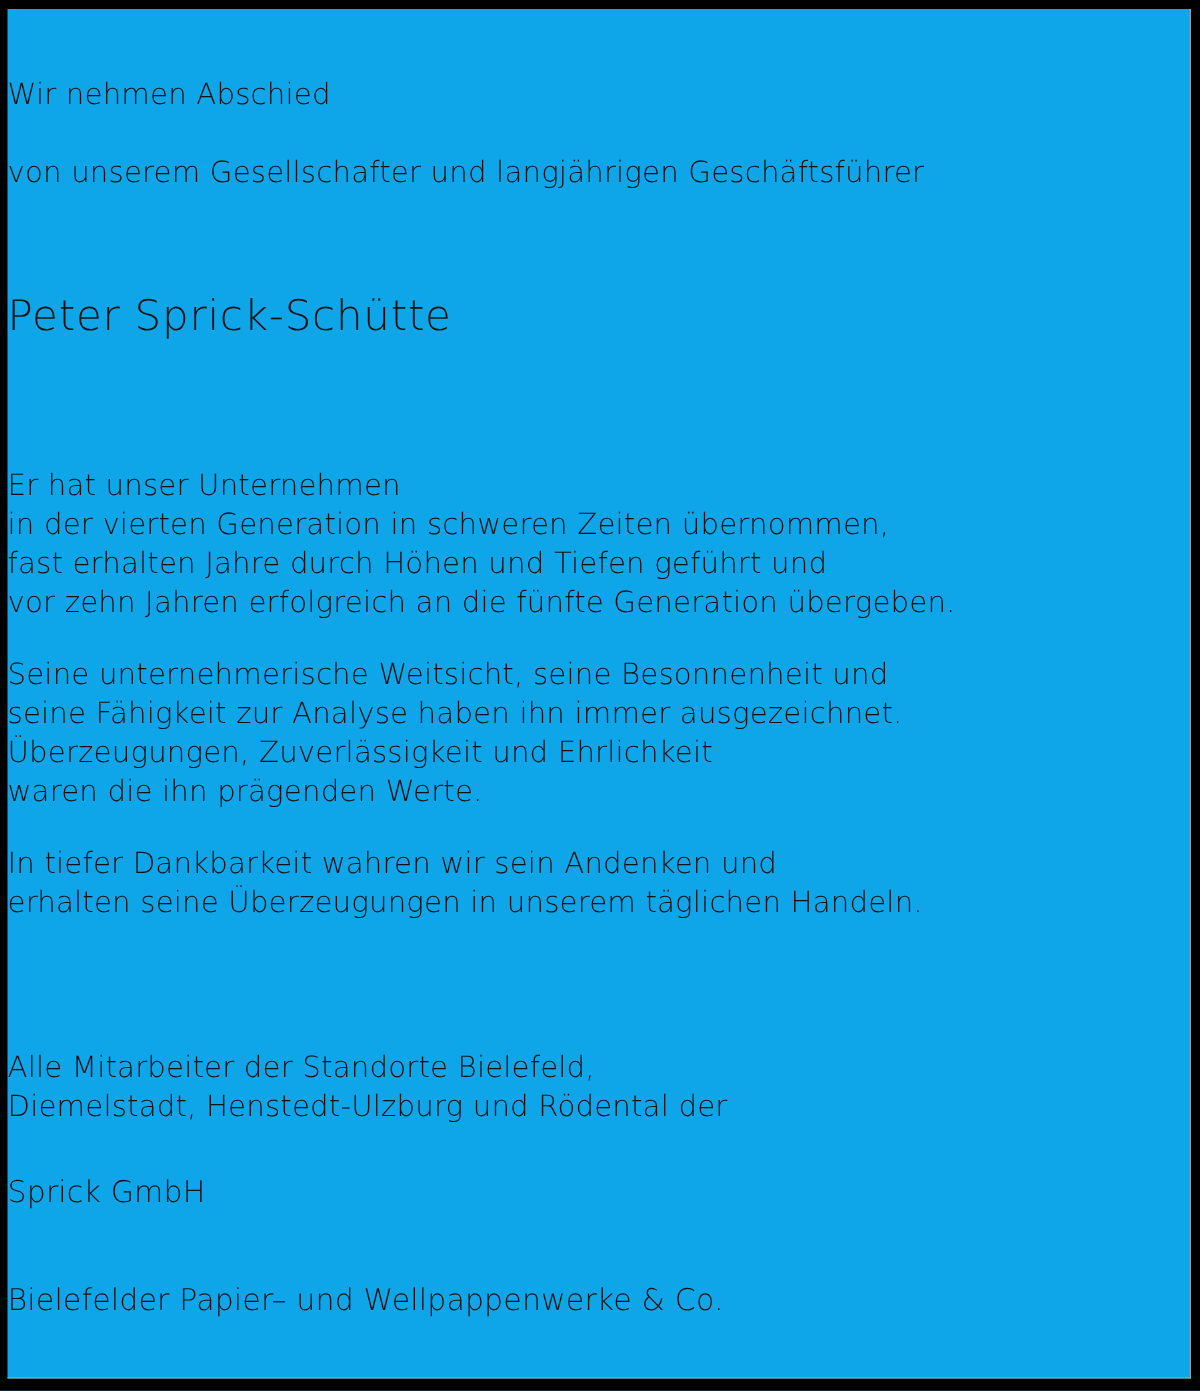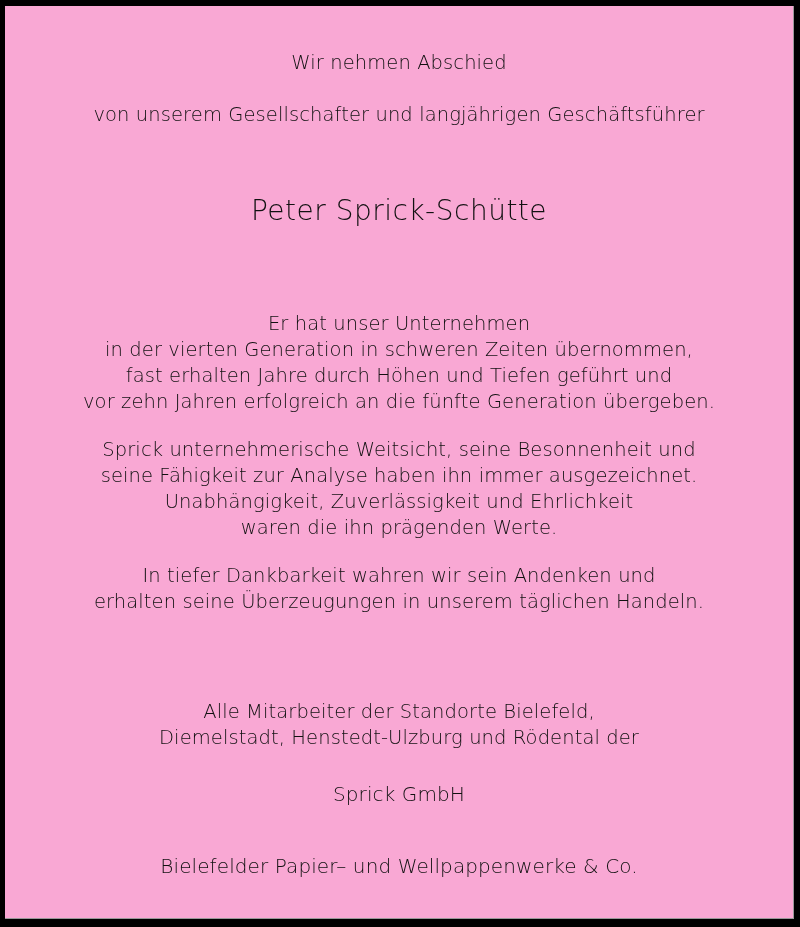--- a/index.html
+++ b/index.html
@@ -1,50 +1,50 @@
 <!DOCTYPE html>
 <html><head>
 <meta charset="utf-8">
 <style>
   html, body { margin: 0; padding: 0; background: #000; }
   body { width: 800px; height: 927px; overflow: hidden; position: relative; }
   .card {
     position: absolute;
     left: 5px; top: 6px;
     width: 789px; height: 913px;
-    background: #f9a8d4;
+    background: #0ea5e9;
     border-right: 1px solid #999;
     border-bottom: 1px solid #999;
     box-sizing: border-box;
     font-family: "DejaVu Sans", sans-serif;
     color: #111;
-    text-align: center;
+    text-align: left;
   }
   .line { position: absolute; left: 0; right: 0; white-space: nowrap; font-weight: 300; letter-spacing: 0.1px; }
   .l20 { font-size: 19.5px; }
   .l22 { font-size: 20px; }
   .name { font-size: 28px; letter-spacing: 0.5px; }
 </style>
 </head>
 <body>
 
 <div class="card">
   <div class="line l20" style="top:45px">Wir nehmen Abschied</div>
   <div class="line l20" style="top:97px">von unserem Gesellschafter und langjährigen Geschäftsführer</div>
 
   <div class="line name" style="top:188px">Peter Sprick-Schütte</div>
 
   <div class="line l20" style="top:306px">Er hat unser Unternehmen</div>
   <div class="line l20" style="top:332px">in der vierten Generation in schweren Zeiten übernommen,</div>
   <div class="line l20" style="top:358px">fast erhalten Jahre durch Höhen und Tiefen geführt und</div>
   <div class="line l20" style="top:384px">vor zehn Jahren erfolgreich an die fünfte Generation übergeben.</div>
 
-  <div class="line l20" style="top:432px">Sprick unternehmerische Weitsicht, seine Besonnenheit und</div>
+  <div class="line l20" style="top:432px">Seine unternehmerische Weitsicht, seine Besonnenheit und</div>
   <div class="line l20" style="top:458px">seine Fähigkeit zur Analyse haben ihn immer ausgezeichnet.</div>
-  <div class="line l20" style="top:484px">Unabhängigkeit, Zuverlässigkeit und Ehrlichkeit</div>
+  <div class="line l20" style="top:484px">Überzeugungen, Zuverlässigkeit und Ehrlichkeit</div>
   <div class="line l20" style="top:510px">waren die ihn prägenden Werte.</div>
 
   <div class="line l20" style="top:558px">In tiefer Dankbarkeit wahren wir sein Andenken und</div>
   <div class="line l20" style="top:584px">erhalten seine Überzeugungen in unserem täglichen Handeln.</div>
 
   <div class="line l20" style="top:694px">Alle Mitarbeiter der Standorte Bielefeld,</div>
   <div class="line l20" style="top:720px">Diemelstadt, Henstedt-Ulzburg und Rödental der</div>
 
   <div class="line l22" style="top:776px">Sprick GmbH</div>
   <div class="line l22" style="top:848px">Bielefelder Papier– und Wellpappenwerke &amp; Co.</div>

